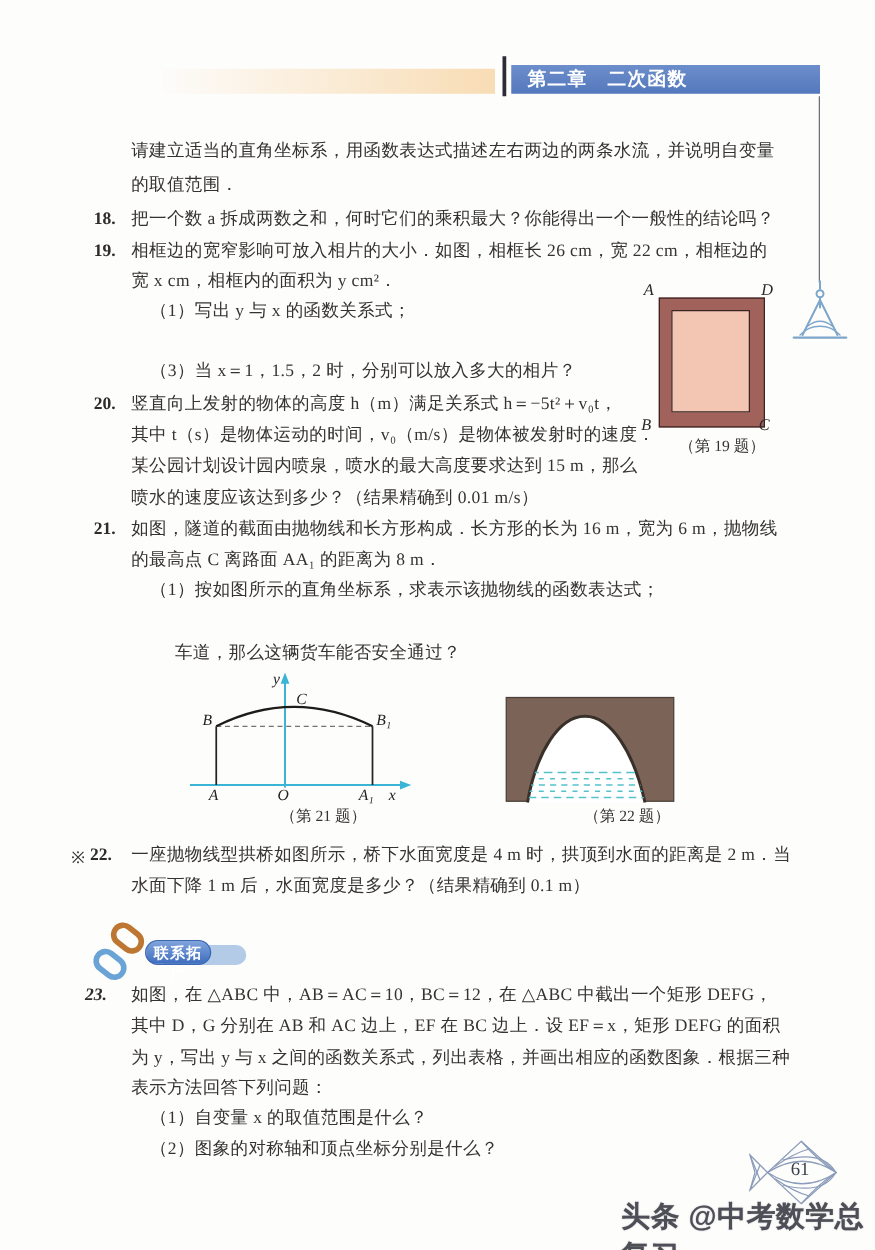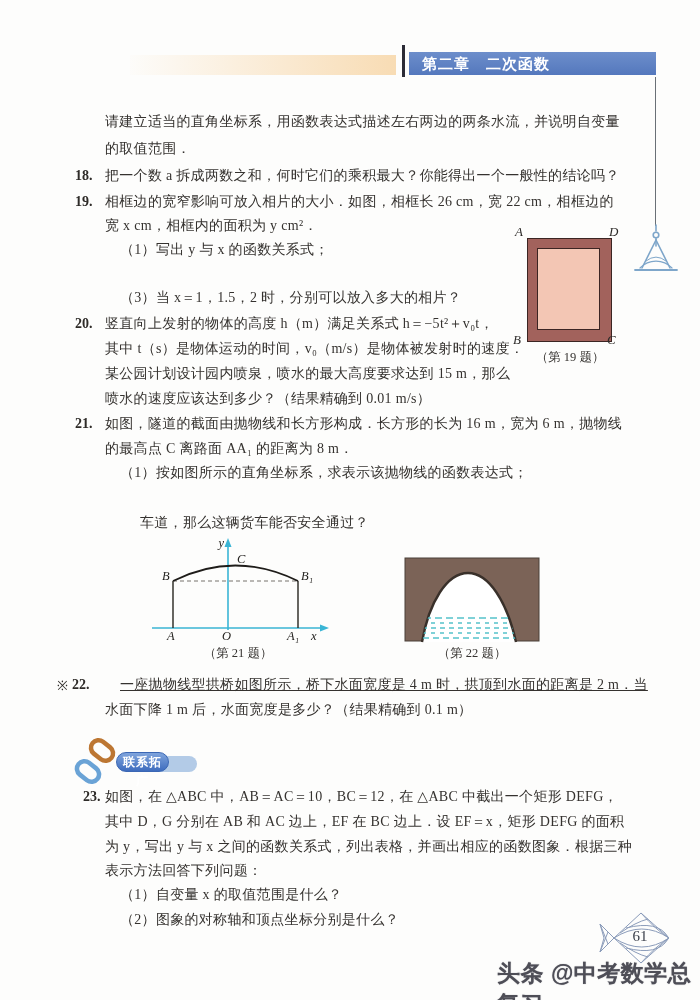--- a/index.html
+++ b/index.html
@@ -28,21 +28,21 @@
   .pline { position:absolute; font-size:14px; line-height:17px; white-space:nowrap; color:#35322f; letter-spacing:0.3px; }
   .pnum  { position:absolute; font-size:14px; line-height:17px; font-weight:bold; color:#2e2b28; }
   .star  { position:absolute; font-size:13px; line-height:17px; color:#2e2b28; }
 
   
   .frame-outer { position:absolute; left:527px; top:238px; width:85px; height:104px;
     border:1.5px solid #3b2523; box-sizing:border-box; }
   .frame-inner { position:absolute; left:9px; top:9px; width:63px; height:82px;
     border:1px solid #3b2523; box-sizing:border-box; }
   .fig-label { position:absolute; font-size:13px; font-style:italic; color:#2c2a28; line-height:14px; }
-  .fig-caption { position:absolute; font-size:12.5px; color:#35322f; text-align:center; line-height:15px; }
+  .fig-caption { position:absolute; font-size:12.5px; color:#35322f; text-align:right; line-height:15px; }
 
   
   .tunnel-wrap { position:absolute; left:405px; top:558px; width:134px; height:83px; }
 
   
   .badge-echo { position:absolute; left:127px; top:756px; width:70px; height:16px; border-radius:9px; background:#b3cbe7; }
   .badge-pill { position:absolute; left:116px; top:752px; width:53px; height:20px; border-radius:10px;
     background:linear-gradient(#7fa4dc,#3e6cbe); border:1px solid #38causeless; box-sizing:border-box;
     color:#fff; font-size:12px; font-weight:bold; text-align:center; line-height:19px;
     font-family:"Liberation Sans","DejaVu Sans",sans-serif; letter-spacing:1px;
@@ -155,32 +155,32 @@
         <line x1="8" y1="70" x2="126" y2="70" stroke-dasharray="5 4"></line>
         <line x1="8" y1="75" x2="126" y2="75" stroke-dasharray="4 5"></line>
         <line x1="8" y1="80" x2="126" y2="80" stroke-dasharray="6 4"></line>
       </g>
     </svg>
   </div>
   <div class="fig-caption" style="left:408px; top:646px; width:128px;">（第 22 题）</div>
 
   <div class="star" style="left:57px; top:677px;">※</div>
   <div class="pnum" style="left:72px; top:676px;">22.</div>
-  <div class="pline" style="left:120px; top:676px;text-decoration:underline;">一座抛物线型拱桥如图所示，桥下水面宽度是 4 m 时，拱顶到水面的距离是 2 m．当</div>
+  <div class="pline" style="left:105px; top:676px;">一座抛物线型拱桥如图所示，桥下水面宽度是 4 m 时，拱顶到水面的距离是 2 m．当</div>
   <div class="pline" style="left:105px; top:701px;">水面下降 1 m 后，水面宽度是多少？（结果精确到 0.1 m）</div>
 
   <svg style="left:73px; top:742px;" width="44" height="44" viewBox="0 0 44 44">
     <rect x="17" y="1" width="24" height="15" rx="7.5" fill="none" stroke="#bd7733" stroke-width="4.5" transform="rotate(38 29 8.5)"></rect>
     <rect x="3" y="22" width="24" height="15" rx="7.5" fill="none" stroke="#6aa3d6" stroke-width="4.5" transform="rotate(38 15 29.5)"></rect>
     <rect x="17" y="1" width="24" height="15" rx="7.5" fill="none" stroke="#bd7733" stroke-width="2" transform="rotate(38 29 8.5)" opacity="0.5"></rect>
   </svg>
   <div class="badge-echo"></div>
   <div class="badge-pill">联系拓广</div>
 
-  <div class="pnum" style="left:83px; top:788px;">23.</div>
+  <div class="pnum" style="left:68px; top:788px;font-style:italic;">23.</div>
   <div class="pline" style="left:105px; top:788px;">如图，在 △ABC 中，AB＝AC＝10，BC＝12，在 △ABC 中截出一个矩形 DEFG，</div>
   <div class="pline" style="left:105px; top:813px;">其中 D，G 分别在 AB 和 AC 边上，EF 在 BC 边上．设 EF＝x，矩形 DEFG 的面积</div>
   <div class="pline" style="left:105px; top:838px;">为 y，写出 y 与 x 之间的函数关系式，列出表格，并画出相应的函数图象．根据三种</div>
   <div class="pline" style="left:105px; top:862px;">表示方法回答下列问题：</div>
   <div class="pline" style="left:120px; top:886px;">（1）自变量 x 的取值范围是什么？</div>
   <div class="pline" style="left:120px; top:911px;">（2）图象的对称轴和顶点坐标分别是什么？</div>
 
   <svg style="left:596px; top:908px;" width="78" height="60" viewBox="0 0 78 60">
     <g stroke="#8b9cba" stroke-width="1" fill="none">
 

